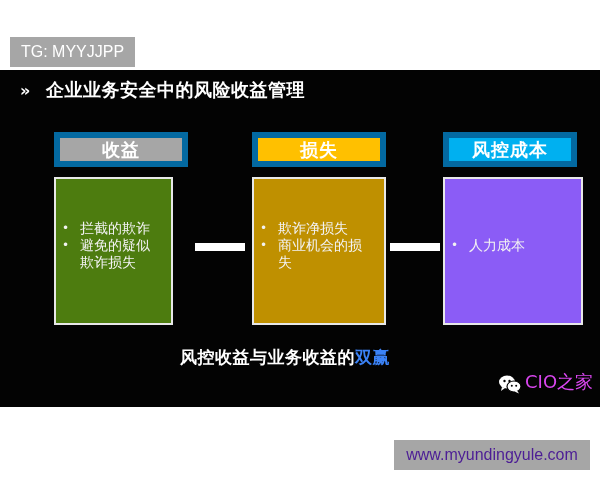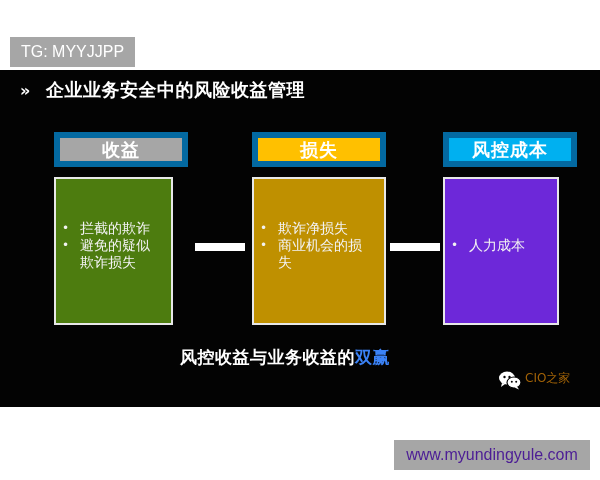--- a/index.html
+++ b/index.html
@@ -50,21 +50,21 @@
     }
 
     .summary {
       position: absolute; left: 180px; top: 276px; color: #ffffff;
       font-size: 17px; font-weight: bold; letter-spacing: 0.5px;
     }
     .summary .accent { color: #3b82f6; }
 
     .brand {
       position: absolute; left: 498px; top: 300px; display: flex;
-      align-items: flex-start; color: #a16207; font-size: 12px;
+      align-items: flex-end; color: #d946ef; font-size: 18px;
     }
     .brand svg { margin-right: 3px; }
 
     .url-badge {
       position: absolute; left: 394px; top: 440px; width: 196px; height: 30px;
       background: #a6a6a6; color: #4c1d95; font-family: "Liberation Sans", sans-serif;
       font-size: 16px; line-height: 30px; text-align: center;
     }
   </style>
 </head>
@@ -92,21 +92,21 @@
   <div class="col-body" style="left:252px; top:107px; width:134px; background:#bf9000;">
     <ul>
       <li>欺诈净损失</li>
       <li>商业机会的损失</li>
     </ul>
   </div>
 
   <div class="connector" style="left:390px; top:173px; width:50px;"></div>
 
   <div class="col-header" style="left:443px; top:62px; width:134px; background:#00b0f0;">风控成本</div>
-  <div class="col-body" style="left:443px; top:107px; width:116px; background:#6d28d9;">
+  <div class="col-body" style="left:443px; top:107px; width:140px; background:#8b5cf6;">
     <ul>
       <li>人力成本</li>
     </ul>
   </div>
 
   <div class="summary">
     <span>风控收益与业务收益的</span><span class="accent">双赢</span>
   </div>
 
   <div class="brand">

